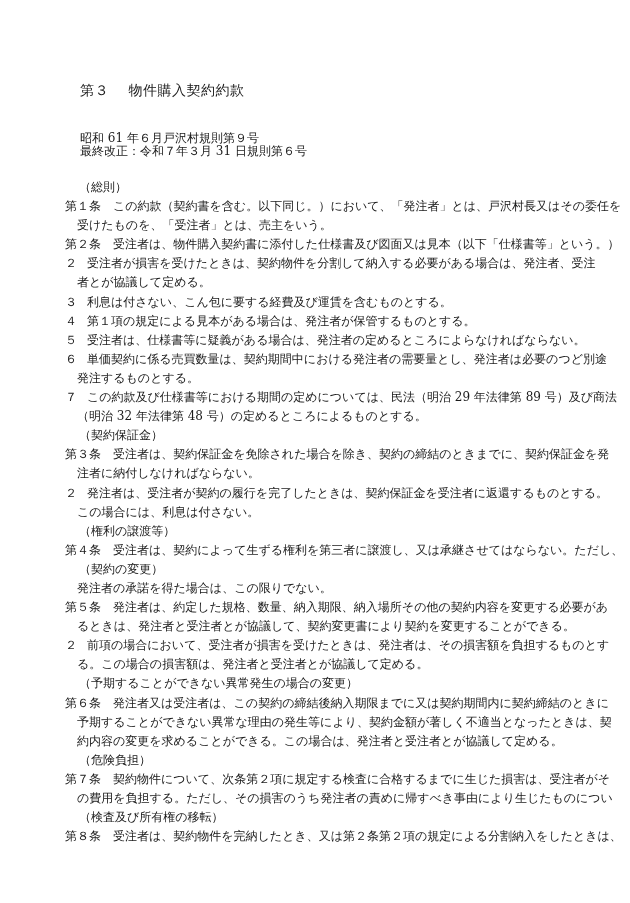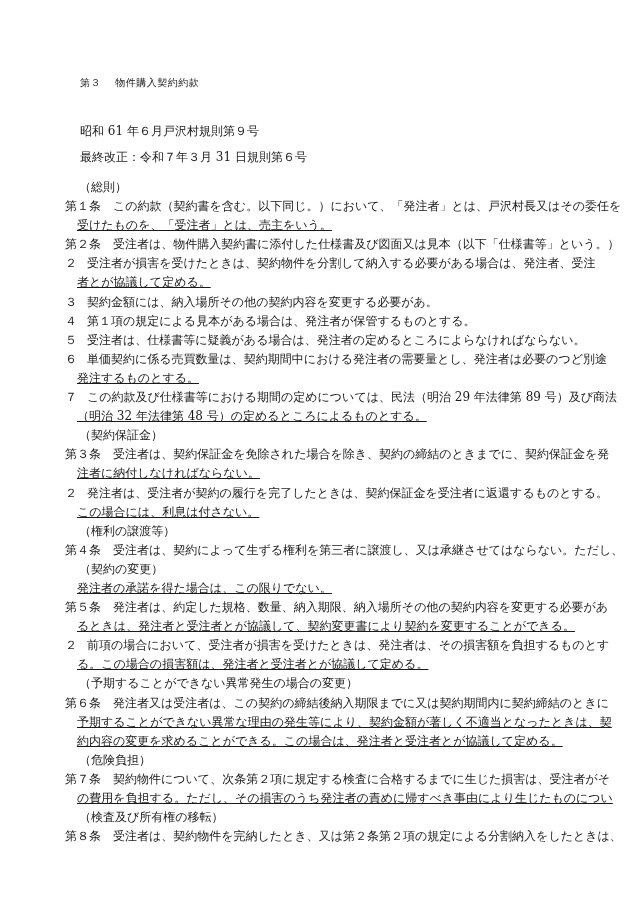--- a/index.html
+++ b/index.html
@@ -3,55 +3,55 @@
 <meta charset="utf-8">
 <style>
   html, body { margin: 0; padding: 0; background: #ffffff; }
   body {
     width: 630px; height: 903px; overflow: hidden; position: relative;
     font-family: "DejaVu Serif", "Liberation Serif", serif;
     color: #1a1a1a;
   }
   .page { position: absolute; left: 0; top: 0; width: 630px; height: 903px; }
   .title {
-    position: absolute; left: 80px; top: 76px;
-    font-size: 10px; letter-spacing: 0.5px; white-space: pre; text-align: center;
+    position: absolute; left: 80px; top: 82px;
+    font-size: 14px; letter-spacing: 0.5px; white-space: pre; text-align: center;
   }
   .meta {
     position: absolute; left: 80px; font-size: 12px; white-space: nowrap;
   }
   .body-text {
     position: absolute; left: 65px; top: 178px; width: 540px;
     font-size: 12px; line-height: 19.1px;
   }
   .line { white-space: nowrap; height: 19.1px; }
   .caption { padding-left: 14px; }
   .article { }
-  .cont { padding-left: 12px; text-decoration: underline; }
+  .cont { padding-left: 12px; }
   .para { }
   .num { display: inline-block; min-width: 0; }
   .gap { display: inline-block; width: 12px; }
   .gap-lg { display: inline-block; width: 10px; }
 </style>
 </head>
 <body>
 
 <div class="page">
   <div class="title">第３　 物件購入契約約款</div>
-  <div class="meta" style="top:123px;text-align:center;">昭和 61 年６月戸沢村規則第９号</div>
-  <div class="meta" style="top:149px;">最終改正：令和７年３月 31 日規則第６号</div>
+  <div class="meta" style="top:130px;text-align:center;">昭和 61 年６月戸沢村規則第９号</div>
+  <div class="meta" style="top:143px;">最終改正：令和７年３月 31 日規則第６号</div>
 
   <div class="body-text" id="body-text">
       <div class="line caption">（総則）</div>
       <div class="line article"><span class="num">第１条</span><span class="gap"></span><span>この約款（契約書を含む。以下同じ。）において、「発注者」とは、戸沢村長又はその委任を</span></div>
       <div class="line cont">受けたものを、「受注者」とは、売主をいう。</div>
       <div class="line article"><span class="num">第２条</span><span class="gap"></span><span>受注者は、物件購入契約書に添付した仕様書及び図面又は見本（以下「仕様書等」という。）</span></div>
       <div class="line para"><span class="num">２</span><span class="gap-lg"></span><span>受注者が損害を受けたときは、契約物件を分割して納入する必要がある場合は、発注者、受注</span></div>
       <div class="line cont">者とが協議して定める。</div>
-      <div class="line para"><span class="num">３</span><span class="gap-lg"></span><span>契約金額には、納入場所その他の契約内容を変更する必要があ。</span></div>
+      <div class="line para"><span class="num">３</span><span class="gap-lg"></span><span>利息は付さない、こん包に要する経費及び運賃を含むものとする。</span></div>
       <div class="line para"><span class="num">４</span><span class="gap-lg"></span><span>第１項の規定による見本がある場合は、発注者が保管するものとする。</span></div>
       <div class="line para"><span class="num">５</span><span class="gap-lg"></span><span>受注者は、仕様書等に疑義がある場合は、発注者の定めるところによらなければならない。</span></div>
       <div class="line para"><span class="num">６</span><span class="gap-lg"></span><span>単価契約に係る売買数量は、契約期間中における発注者の需要量とし、発注者は必要のつど別途</span></div>
       <div class="line cont">発注するものとする。</div>
       <div class="line para"><span class="num">７</span><span class="gap-lg"></span><span>この約款及び仕様書等における期間の定めについては、民法（明治 29 年法律第 89 号）及び商法</span></div>
       <div class="line cont">（明治 32 年法律第 48 号）の定めるところによるものとする。</div>
       <div class="line caption">（契約保証金）</div>
       <div class="line article"><span class="num">第３条</span><span class="gap"></span><span>受注者は、契約保証金を免除された場合を除き、契約の締結のときまでに、契約保証金を発</span></div>
       <div class="line cont">注者に納付しなければならない。</div>
       <div class="line para"><span class="num">２</span><span class="gap-lg"></span><span>発注者は、受注者が契約の履行を完了したときは、契約保証金を受注者に返還するものとする。</span></div>

